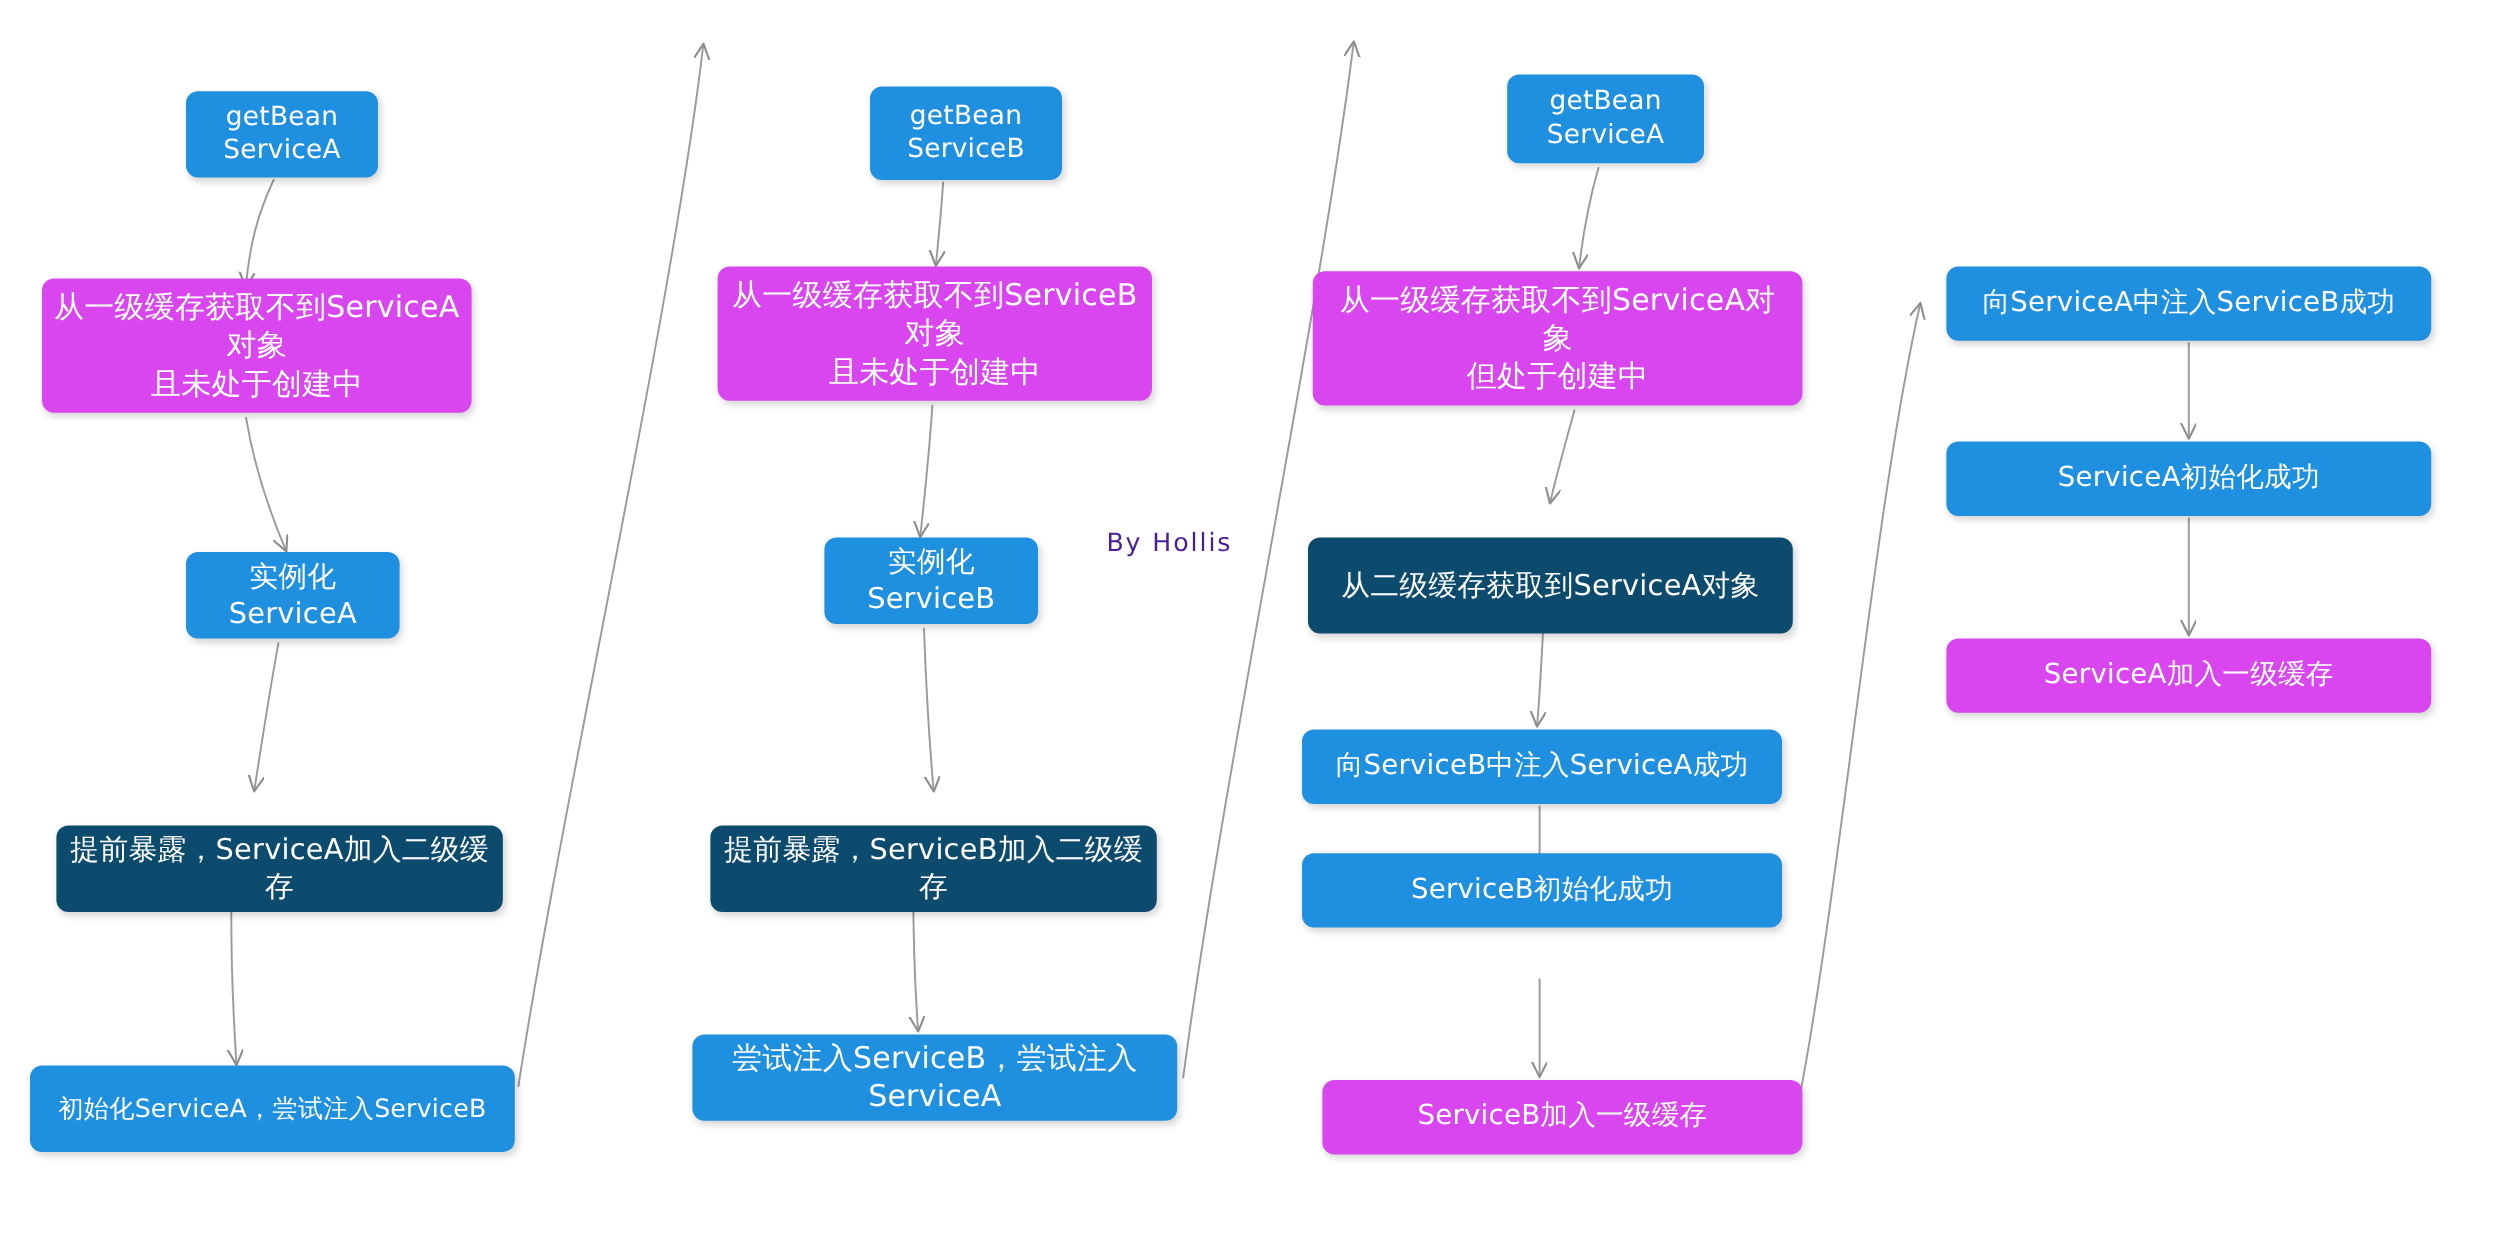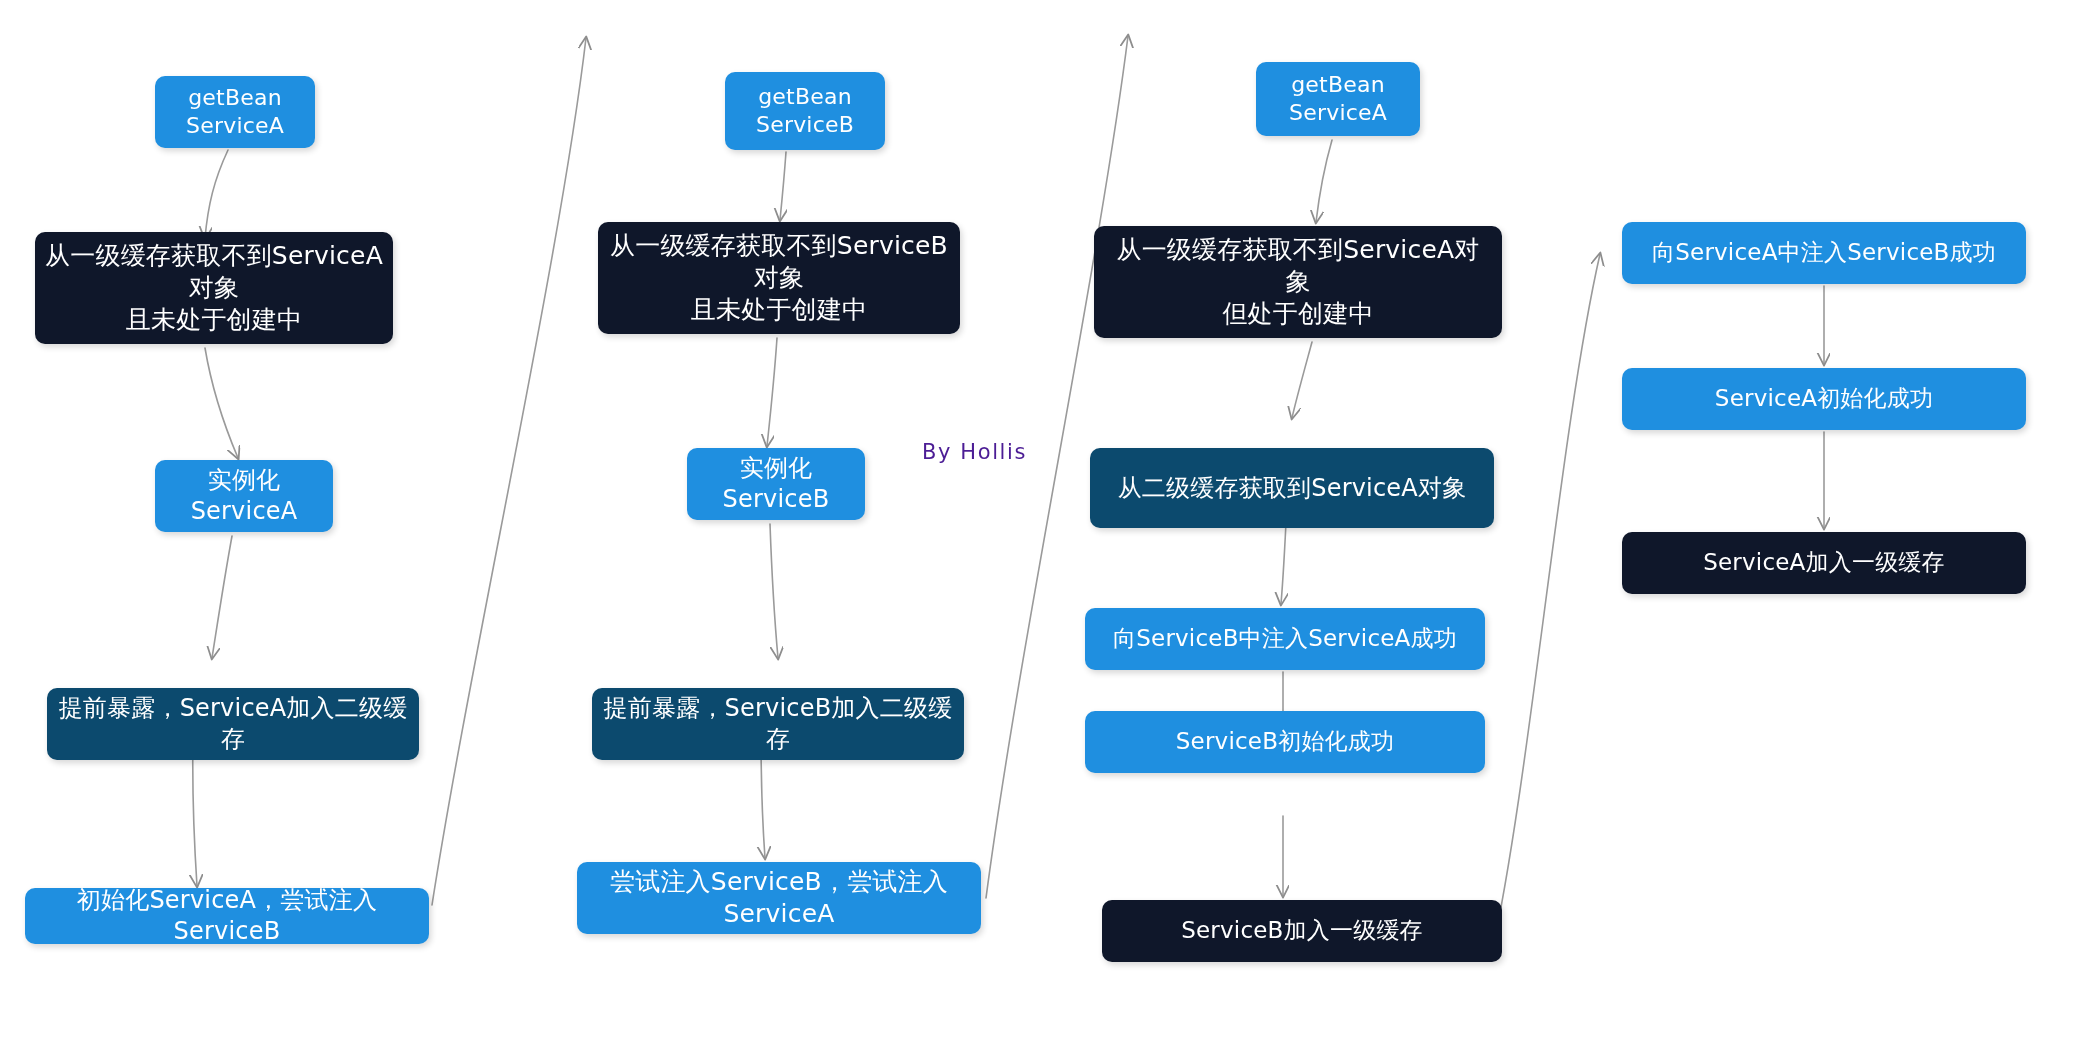--- a/index.html
+++ b/index.html
@@ -30,21 +30,21 @@
     text-align:center;
     color:#ffffff;
     line-height:1.28;
     letter-spacing:.2px;
     padding:4px 10px;
     box-shadow:2px 3px 6px rgba(0,0,0,.16);
     font-weight:500;
   }
   .node .txt{ display:block; width:100%; white-space:pre-line; }
   .blue  { background:#1f8fe0; }
-  .orange{ background:#0f172a; }
+  .orange{ background:#d946ef; }
   .purple{ background:#0c4a6e;margin-top:28px; }
 
   .watermark{
     position:absolute;
     color:#4c1d95;
     font-size:21px;
     letter-spacing:1.6px;
     font-family:"DejaVu Sans","Liberation Sans",sans-serif;
   }
 </style>
@@ -89,21 +89,21 @@
       <div class="node orange" style="left: 35px; top: 232px; width: 358px; height: 112px; font-size: 25px;">
         <span class="txt">从一级缓存获取不到ServiceA对象
 且未处于创建中</span>
       </div>
       <div class="node blue" style="left: 155px; top: 460px; width: 178px; height: 72px; font-size: 24px;">
         <span class="txt">实例化ServiceA</span>
       </div>
       <div class="node purple" style="left: 47px; top: 660px; width: 372px; height: 72px; font-size: 24px;">
         <span class="txt">提前暴露，ServiceA加入二级缓存</span>
       </div>
-      <div class="node blue" style="left: 25px; top: 888px; width: 404px; height: 56px; font-size: 24px; text-align: center;">
+      <div class="node blue" style="left: 25px; top: 888px; width: 404px; height: 72px; font-size: 21px; text-align: center;">
         <span class="txt">初始化ServiceA，尝试注入ServiceB</span>
       </div>
       <div class="node blue" style="left: 725px; top: 72px; width: 160px; height: 78px; font-size: 22px;">
         <span class="txt">getBean
 ServiceB</span>
       </div>
       <div class="node orange" style="left: 598px; top: 222px; width: 362px; height: 112px; font-size: 25px;">
         <span class="txt">从一级缓存获取不到ServiceB对象
 且未处于创建中</span>
       </div>

